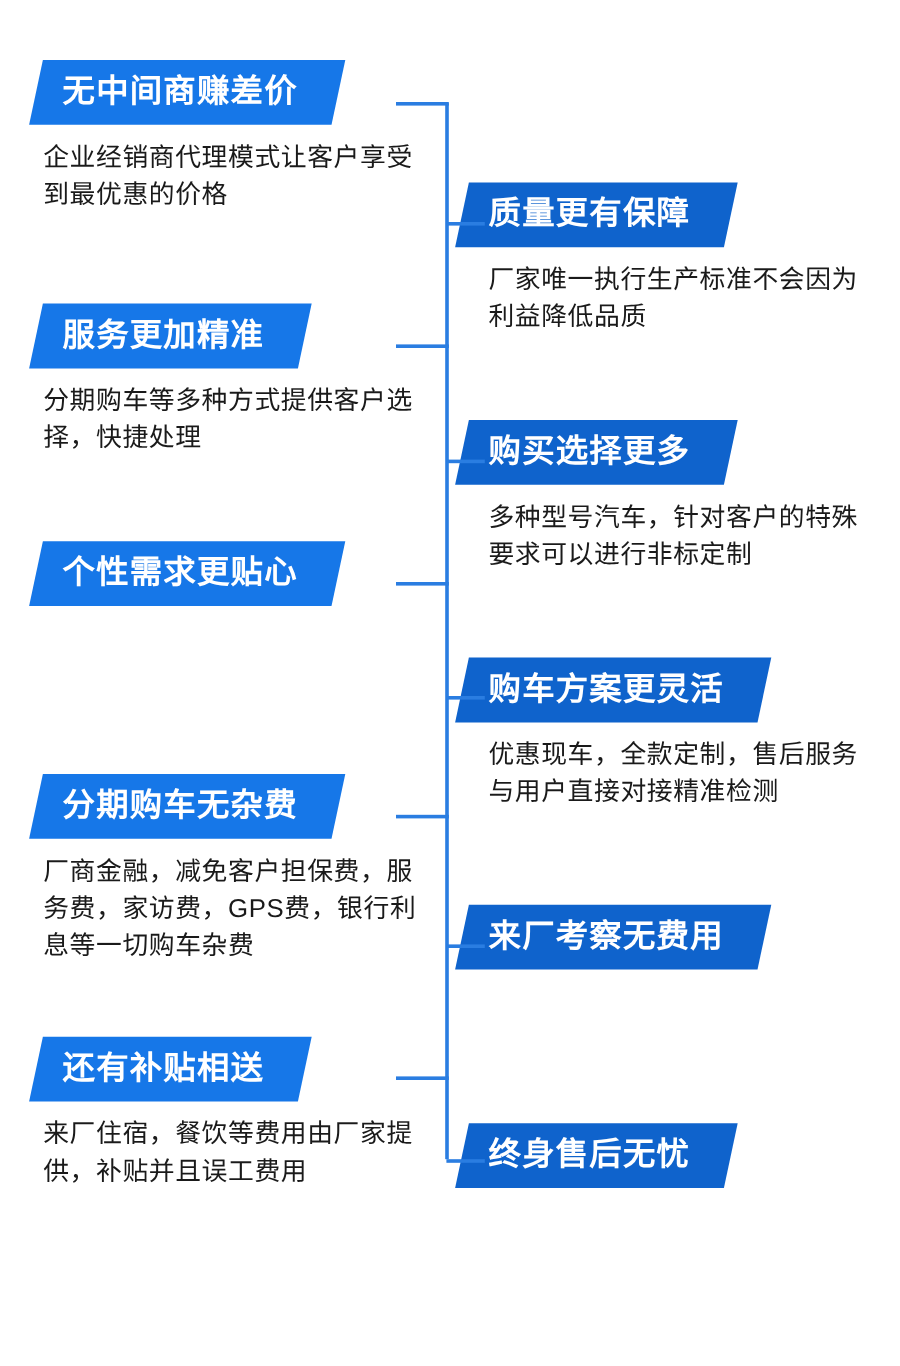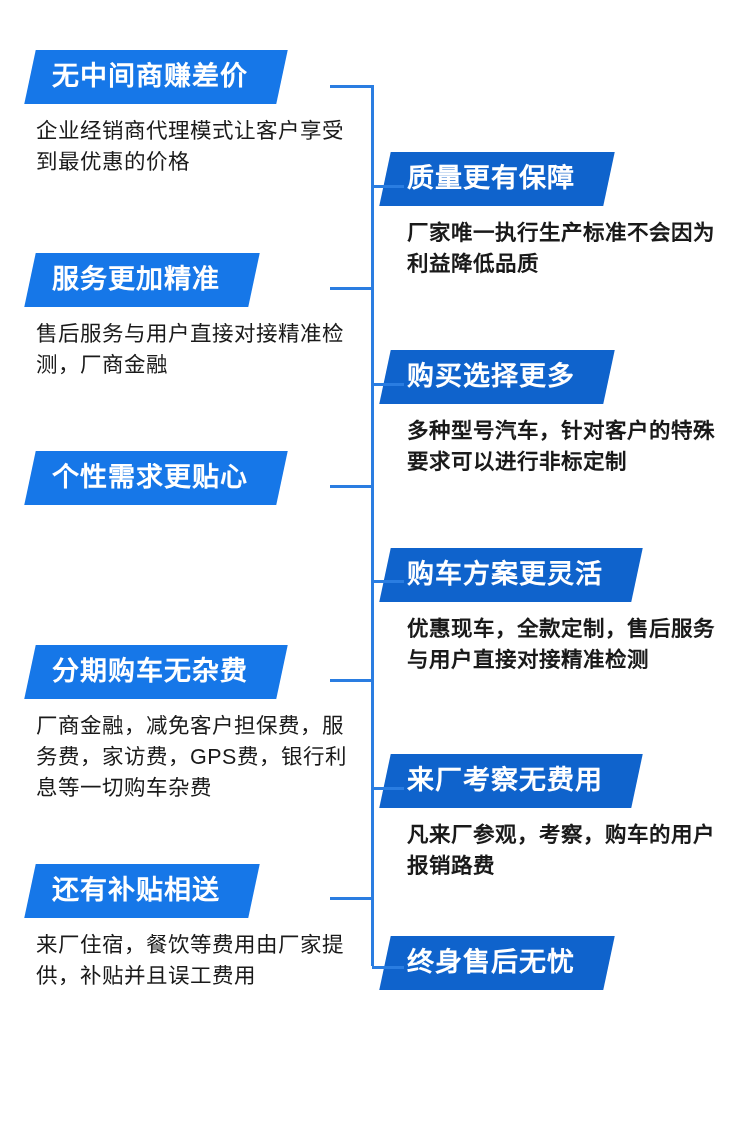--- a/index.html
+++ b/index.html
@@ -55,21 +55,21 @@
   }
   .banner.dark { background: #0f63cc; }
 
   .desc {
     margin-top: 12px;
     color: #1a1a1a;
     font-size: 21.5px;
     line-height: 1.45;
     letter-spacing: 0.5px;
   }
-  .right .desc { padding-left: 22px; font-weight: bold; }
+  .right .desc { padding-left: 22px; }
   .left .desc  { padding-left: 6px; }
 
   
   .stub {
     position: absolute;
     height: 3px;
     background: #2a7de1;
   }
 </style>
 </head>
@@ -86,21 +86,21 @@
   <div class="stub" style="left:330px; top:85px; width:44px;"></div>
 
   <div class="item right" style="top:152px;">
     <div class="banner dark"><span>质量更有保障</span></div>
     <div class="desc">厂家唯一执行生产标准不会因为利益降低品质</div>
   </div>
   <div class="stub" style="left:372px; top:185px; width:32px;"></div>
 
   <div class="item left" style="top:253px;">
     <div class="banner"><span>服务更加精准</span></div>
-    <div class="desc">售后服务与用户直接对接精准检测，厂商金融</div>
+    <div class="desc">分期购车等多种方式提供客户选择，快捷处理</div>
   </div>
   <div class="stub" style="left:330px; top:287px; width:44px;"></div>
 
   <div class="item right" style="top:350px;">
     <div class="banner dark"><span>购买选择更多</span></div>
     <div class="desc">多种型号汽车，针对客户的特殊要求可以进行非标定制</div>
   </div>
   <div class="stub" style="left:372px; top:383px; width:32px;"></div>
 
   <div class="item left" style="top:451px;">
@@ -115,21 +115,20 @@
   <div class="stub" style="left:372px; top:580px; width:32px;"></div>
 
   <div class="item left" style="top:645px;">
     <div class="banner"><span>分期购车无杂费</span></div>
     <div class="desc">厂商金融，减免客户担保费，服务费，家访费，GPS费，银行利息等一切购车杂费</div>
   </div>
   <div class="stub" style="left:330px; top:679px; width:44px;"></div>
 
   <div class="item right" style="top:754px;">
     <div class="banner dark"><span>来厂考察无费用</span></div>
-    <div class="desc">凡来厂参观，考察，购车的用户报销路费</div>
   </div>
   <div class="stub" style="left:372px; top:787px; width:32px;"></div>
 
   <div class="item left" style="top:864px;">
     <div class="banner"><span>还有补贴相送</span></div>
     <div class="desc">来厂住宿，餐饮等费用由厂家提供，补贴并且误工费用</div>
   </div>
   <div class="stub" style="left:330px; top:897px; width:44px;"></div>
 
   <div class="item right" style="top:936px;">

